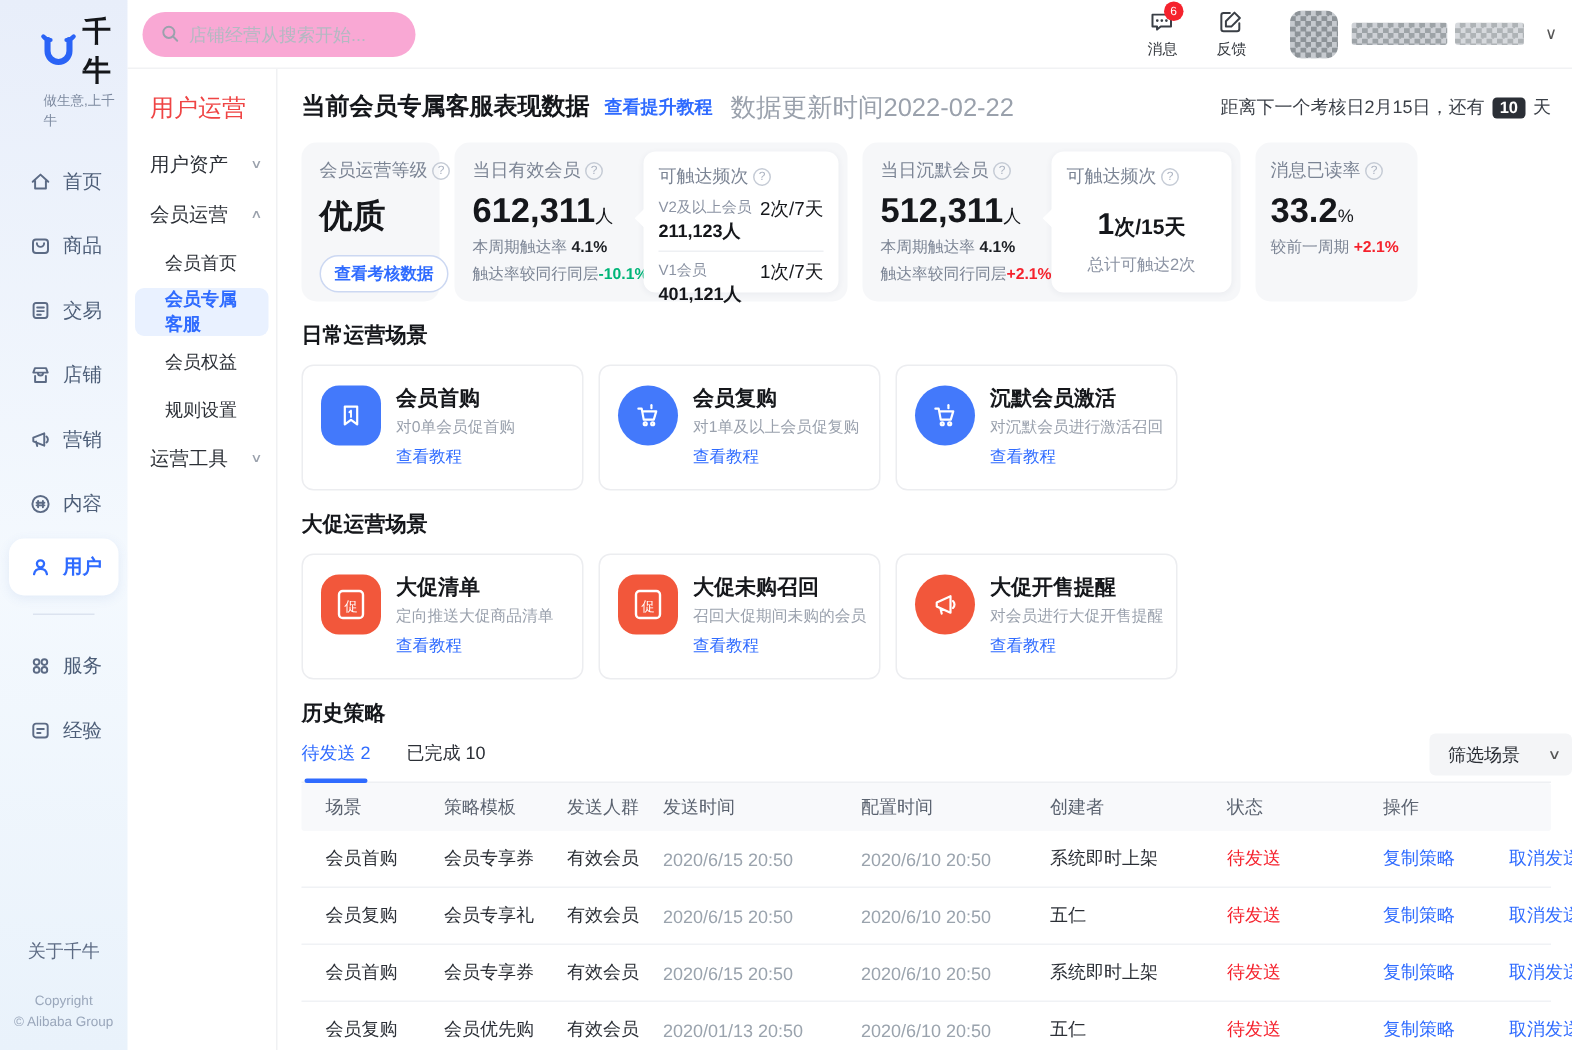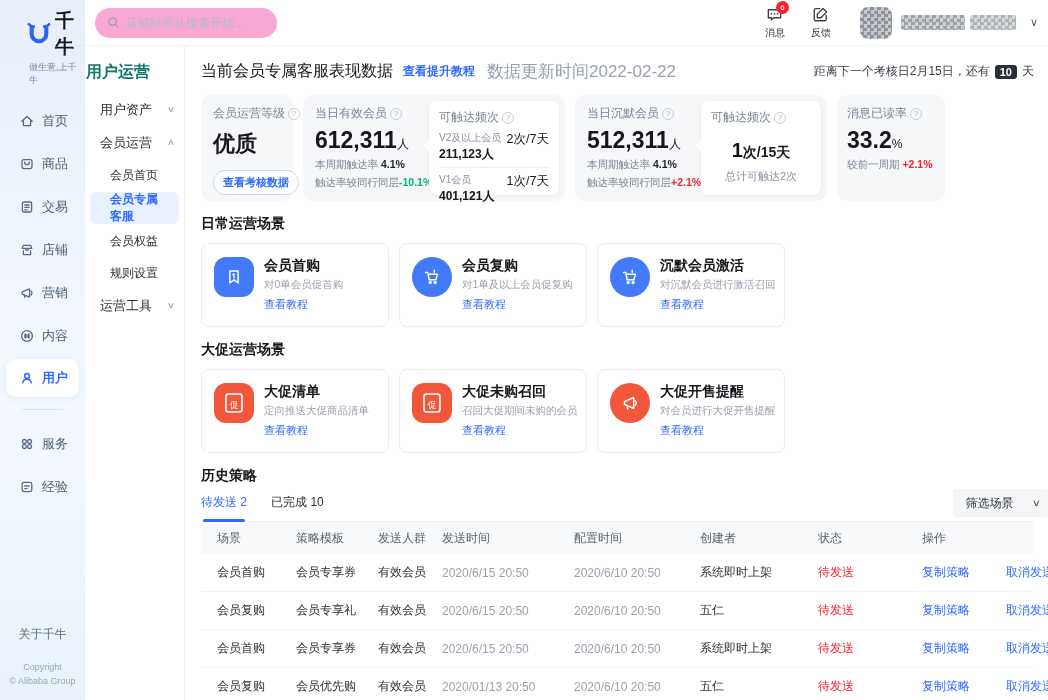--- a/index.html
+++ b/index.html
@@ -33,29 +33,29 @@
   .tb-item svg{stroke:#3a3f46;fill:none;stroke-width:1.4;stroke-linecap:round;stroke-linejoin:round}
   .badge{position:absolute;top:-4px;right:9px;min-width:13px;height:13px;border-radius:7px;background:#f5222d;color:#fff;font-size:8px;display:flex;align-items:center;justify-content:center;padding:0 3px}
   .mosaic{background:repeating-conic-gradient(#8d9398 0% 25%,#c6cacf 0% 50%) 0 0/7px 7px}
   .avatar{width:32px;height:32px;border-radius:8px;margin-left:16px;flex:none}
   .nameblk1{width:64px;height:15px;border-radius:2px;margin-left:9px;opacity:.85}
   .nameblk2{width:46px;height:15px;border-radius:2px;margin-left:5px;opacity:.7}
   .tb-chevron{margin-left:14px;color:#555;font-size:11px}
   .body-row{flex:1;display:flex;min-width:0}
   
   .subnav{width:100px;flex:none;border-right:1px solid #f0f1f3;padding-top:16px}
-  .subnav-title{font-size:16px;font-weight:bold;color:#0f766e;padding-left:1px;margin-bottom:10px}
+  .subnav-title{font-size:16px;font-weight:normal;color:#ef4444;padding-left:15px;margin-bottom:10px}
   .sn-item{display:flex;align-items:center;justify-content:space-between;height:33px;padding:0 10px 0 15px;font-size:13px;color:#2b2f36;cursor:pointer}
   .sn-item .chev{font-size:8px;color:#9aa1ac;transform:scaleX(1.4)}
   .sn-child{height:32px;padding-left:25px;font-size:12px}
   .sn-active{background:#e9f1ff;border-radius:6px;margin:1px 5px;padding-left:20px;color:#2f6bff;font-weight:bold}
   
   .main{flex:1;min-width:0;padding:14px 14px 0 16px;position:relative}
   .main-head{display:flex;align-items:center}
-  .main-title{font-size:16px;font-weight:normal;color:#15171b}
+  .main-title{font-size:16px;font-weight:bold;color:#15171b}
   .tut{font-size:12px;color:#2f6bff;font-weight:bold;margin-left:10px;cursor:pointer}
   .upd{font-size:17px;color:#9aa1ac;margin-left:12px}
   .countdown{margin-left:auto;font-size:12px;color:#3a3f47;display:flex;align-items:center;gap:5px;white-space:nowrap}
   .daybadge{background:#2b2f36;color:#fff;border-radius:3px;padding:1px 5px;font-size:11px;font-weight:bold}
   .help{width:12px;height:12px;border:1px solid #c6ccd6;border-radius:50%;font-size:8px;color:#aab2c0;display:inline-flex;align-items:center;justify-content:center;flex:none;margin-left:3px}
   .help::before{content:"?"}
   
   .stats{display:flex;gap:10px;margin-top:12px}
   .scard{background:#f6f7f9;border-radius:10px;height:106px;padding:10px 12px;flex:none}
   .lab{font-size:12px;color:#7b8494;display:flex;align-items:center;white-space:nowrap}

